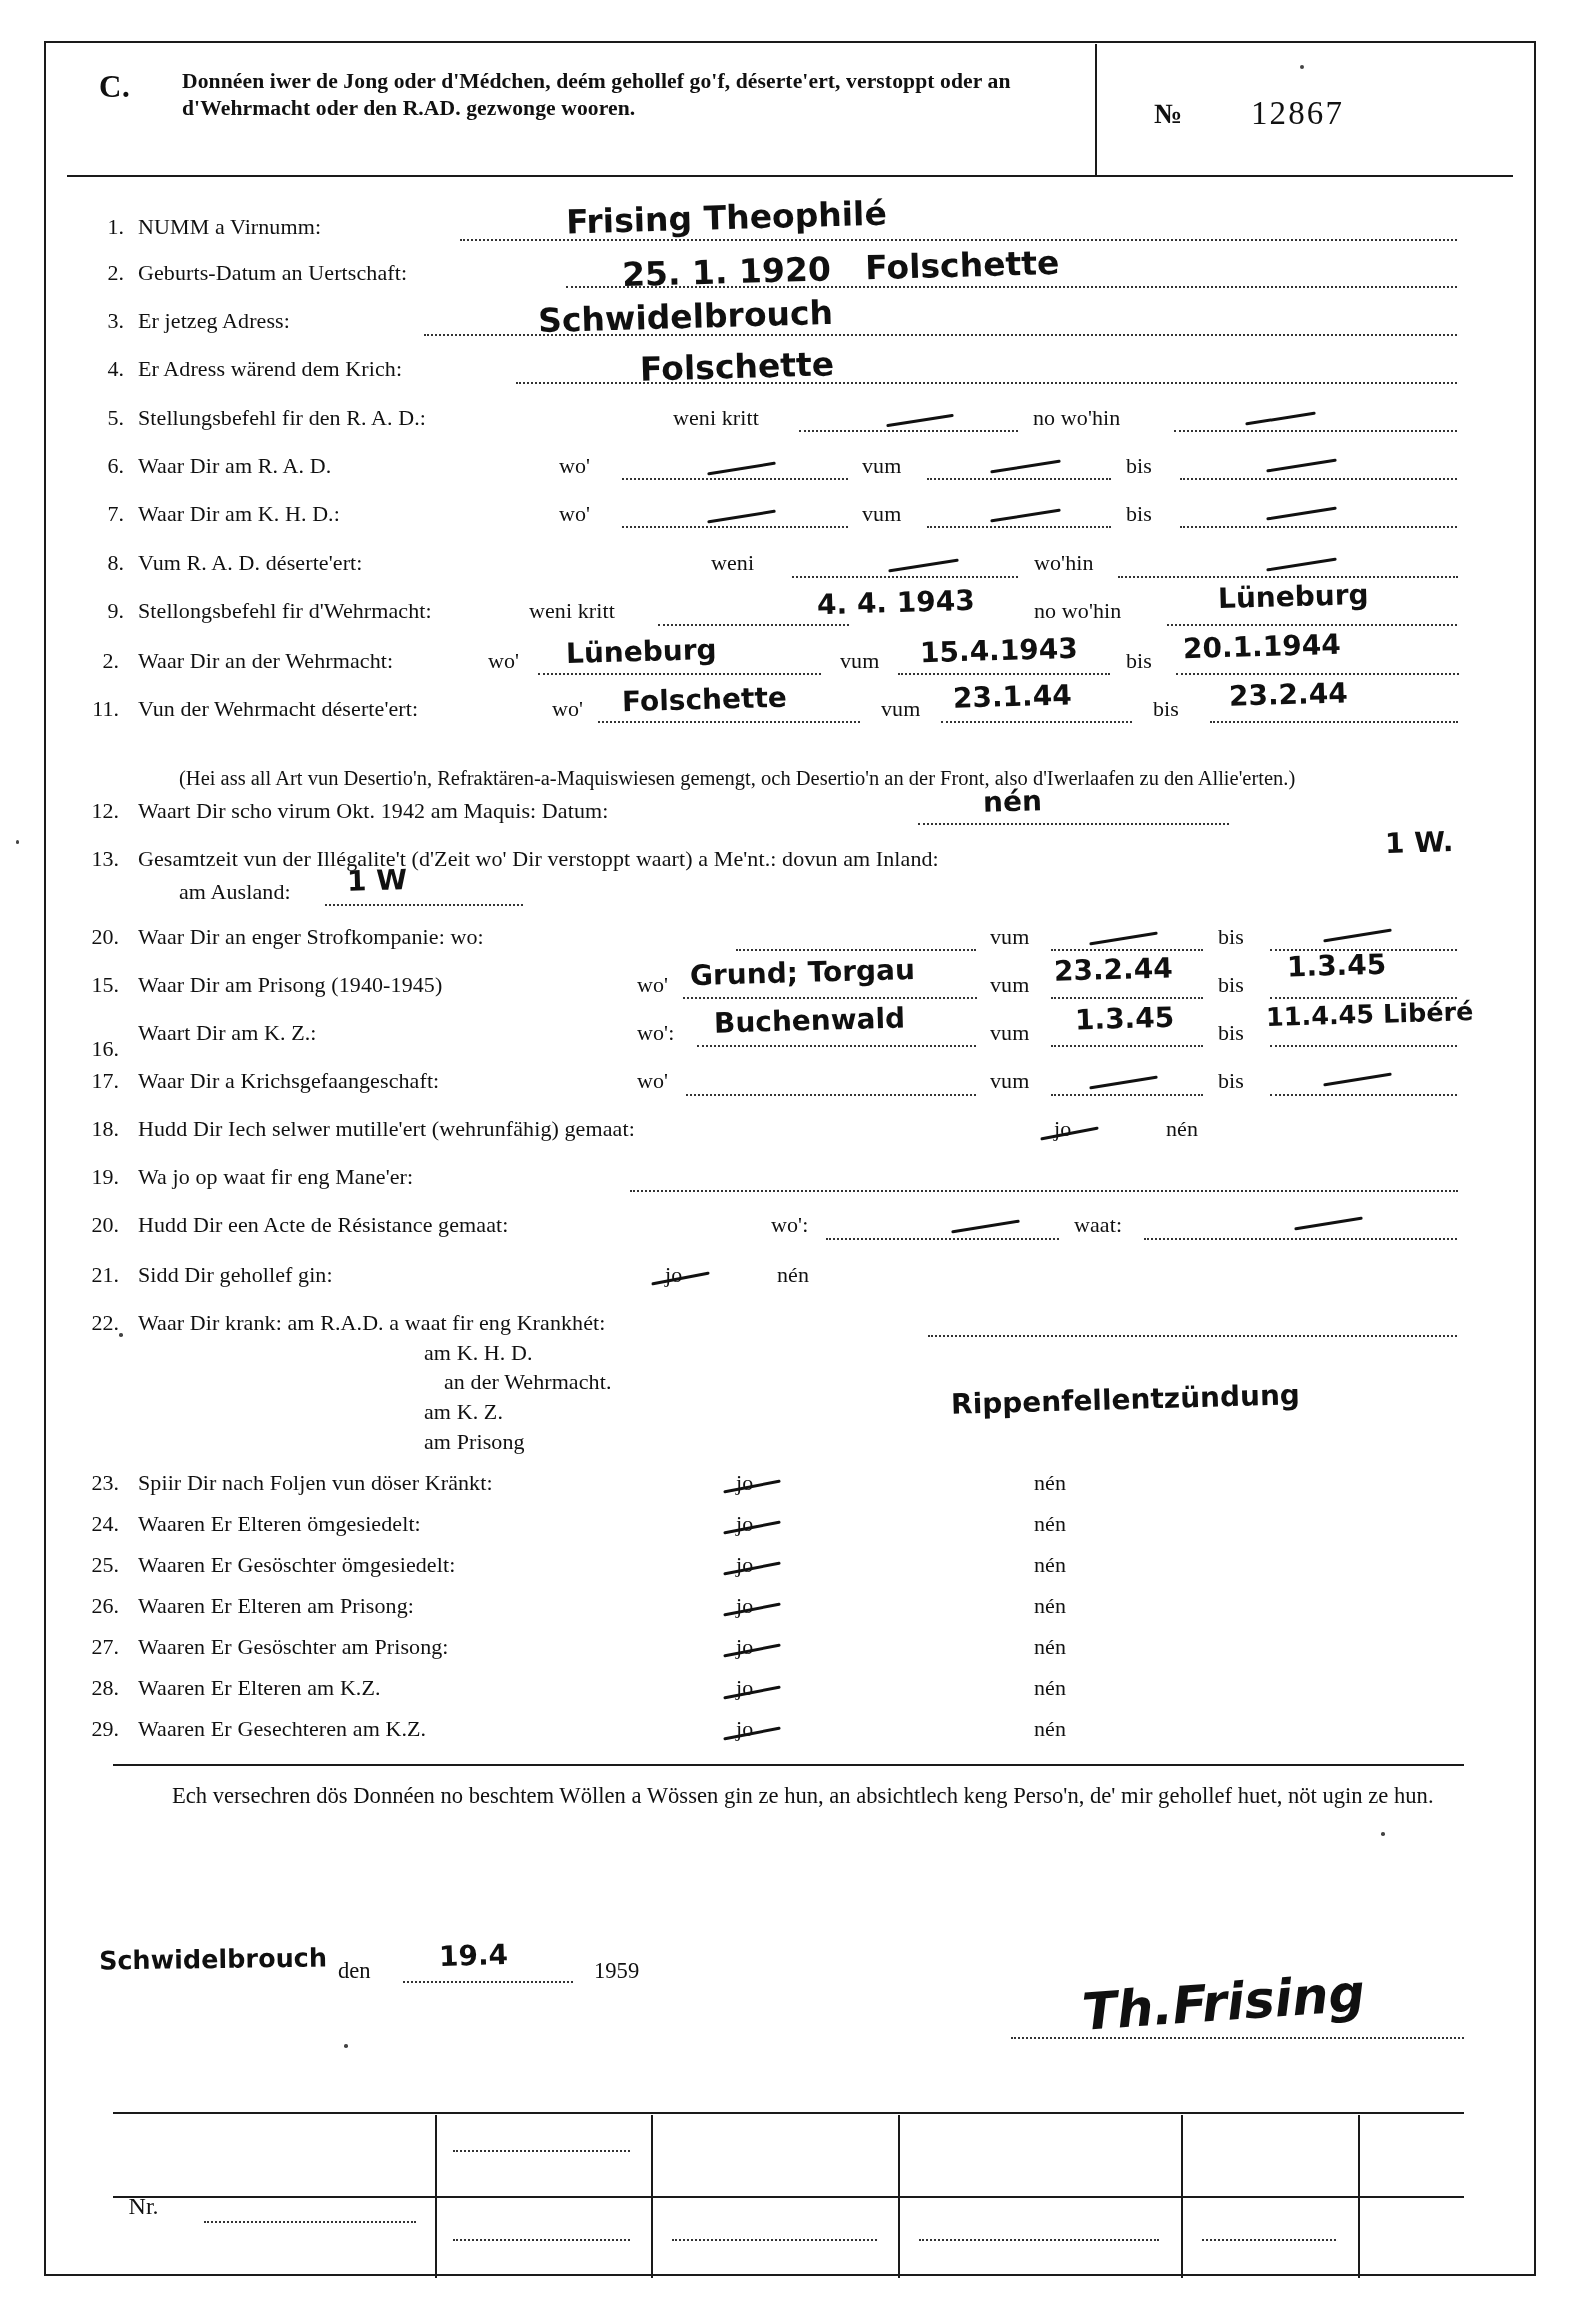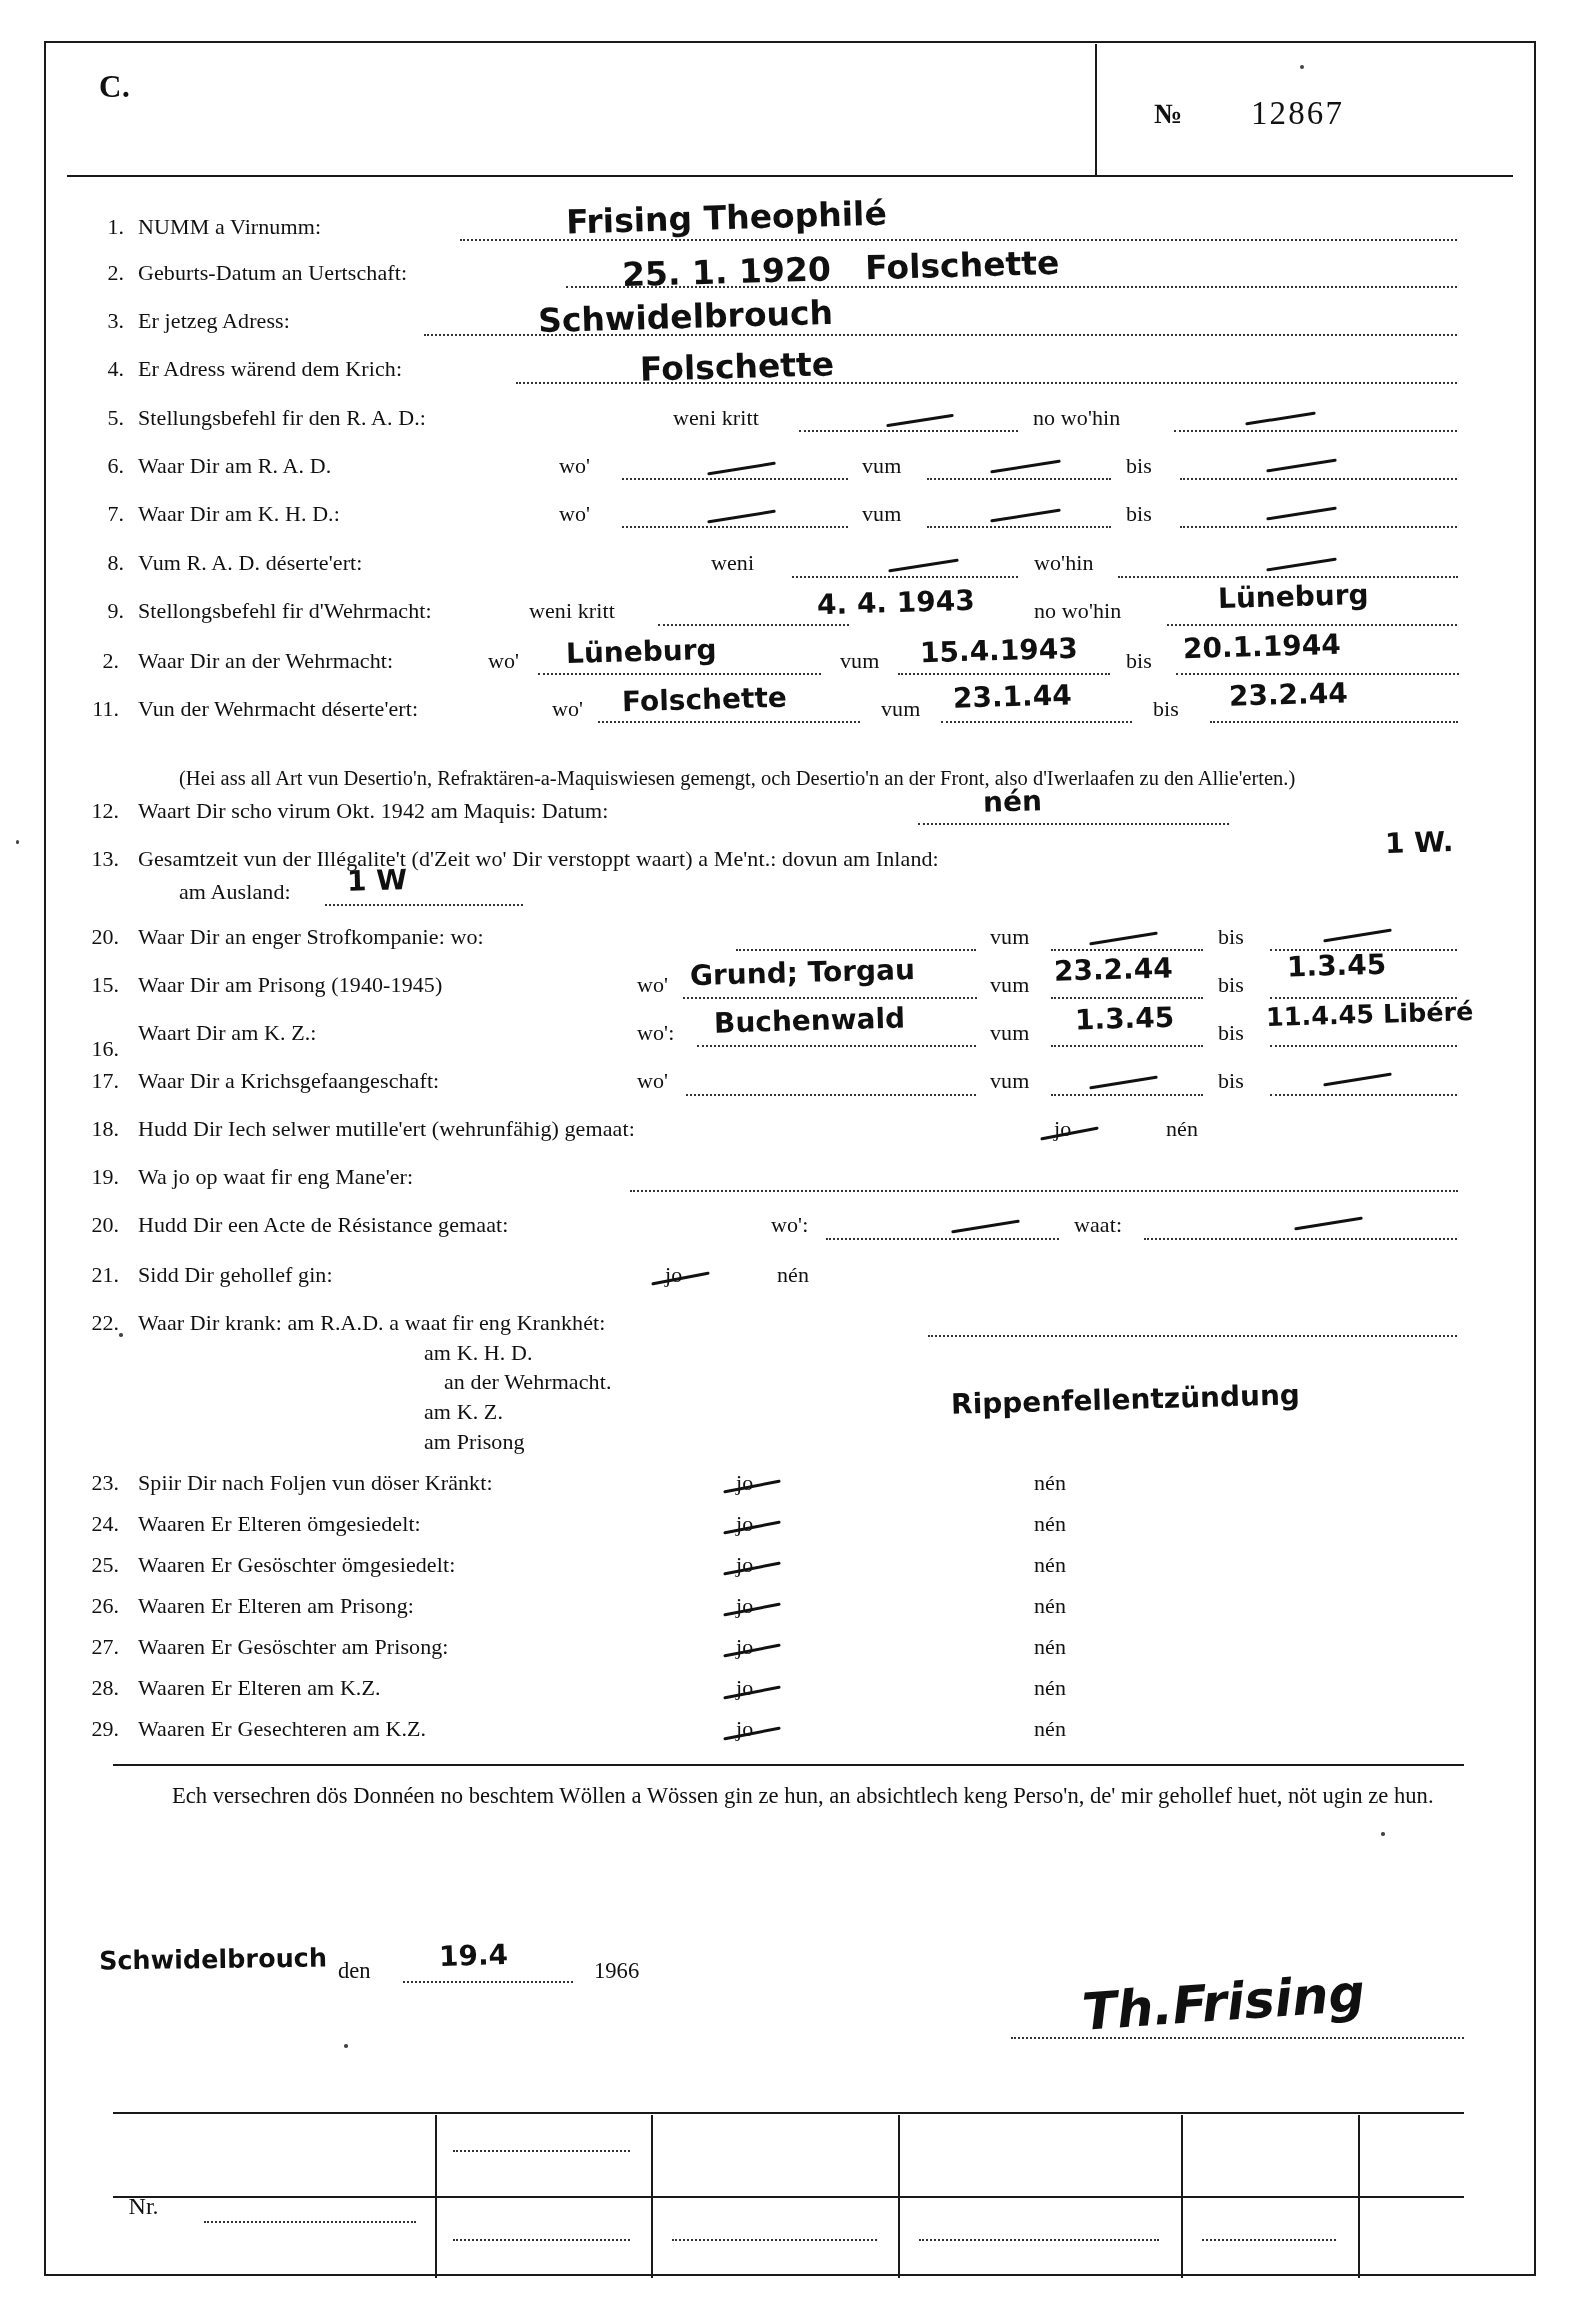--- a/index.html
+++ b/index.html
@@ -155,20 +155,21 @@
   .speck{position:absolute;background:#444;border-radius:50%;}
 </style>
 </head>
 <body>
 
 <div class="page">
 
   <div class="frame"></div>
 
   <div class="hdr-letter">C.</div>
+  <div class="hdr-text">Donnéen iwer de Jong oder d'Médchen, deém gehollef go'f, déserte'ert, verstoppt oder an d'Wehrmacht oder den R.AD. gezwonge wooren.</div>
   <div class="hdr-divider"></div>
   <div class="hdr-no"><span>№</span></div>
   <div class="hdr-num">12867</div>
   <div class="hdr-rule"></div>
 
   <div class="t num" style="left:83px;top:214px;">1.</div>
   <div class="t lbl" style="left:138px;top:214px;">NUMM a Virnumm:</div>
   <div class="dots" style="left:460px;top:239px;width:997px;"></div>
   <div class="hw big" style="left:566px;top:198px;">Frising Theophilé</div>
 
@@ -396,21 +397,21 @@
   <div class="strike" style="left:723px;top:1732px;width:58px;"></div>
   <div class="t lbl" style="left:1034px;top:1716px;">nén</div>
 
   <div class="foot-rule" style="top:1764px;"></div>
   <div class="declaration">Ech versechren dös Donnéen no beschtem Wöllen a Wössen gin ze hun, an absichtlech keng Perso'n, de' mir gehollef huet, nöt ugin ze hun.</div>
 
   <div class="hw s2" style="left:99px;top:1944px;transform:rotate(-0.8deg);">Schwidelbrouch</div>
   <div class="sig-date" style="left:338px;top:1958px;">den</div>
   <div class="dots" style="left:403px;top:1981px;width:170px;"></div>
   <div class="hw s1" style="left:439px;top:1939px;">19.4</div>
-  <div class="sig-date" style="left:594px;top:1958px;">1966</div>
+  <div class="sig-date" style="left:594px;top:1958px;">1959</div>
   <div class="dots" style="left:1011px;top:2037px;width:453px;"></div>
   <div class="hw" style="left:1082px;top:1973px;font-size:51px;font-style:italic;transform:rotate(-4deg);">Th.Frising</div>
 
   <div class="foot-rule" style="top:2112px;"></div>
   <div class="btable">
     <div class="vline" style="left:322px;"></div>
     <div class="vline" style="left:538px;"></div>
     <div class="vline" style="left:785px;"></div>
     <div class="vline" style="left:1068px;"></div>
     <div class="vline" style="left:1245px;"></div>

